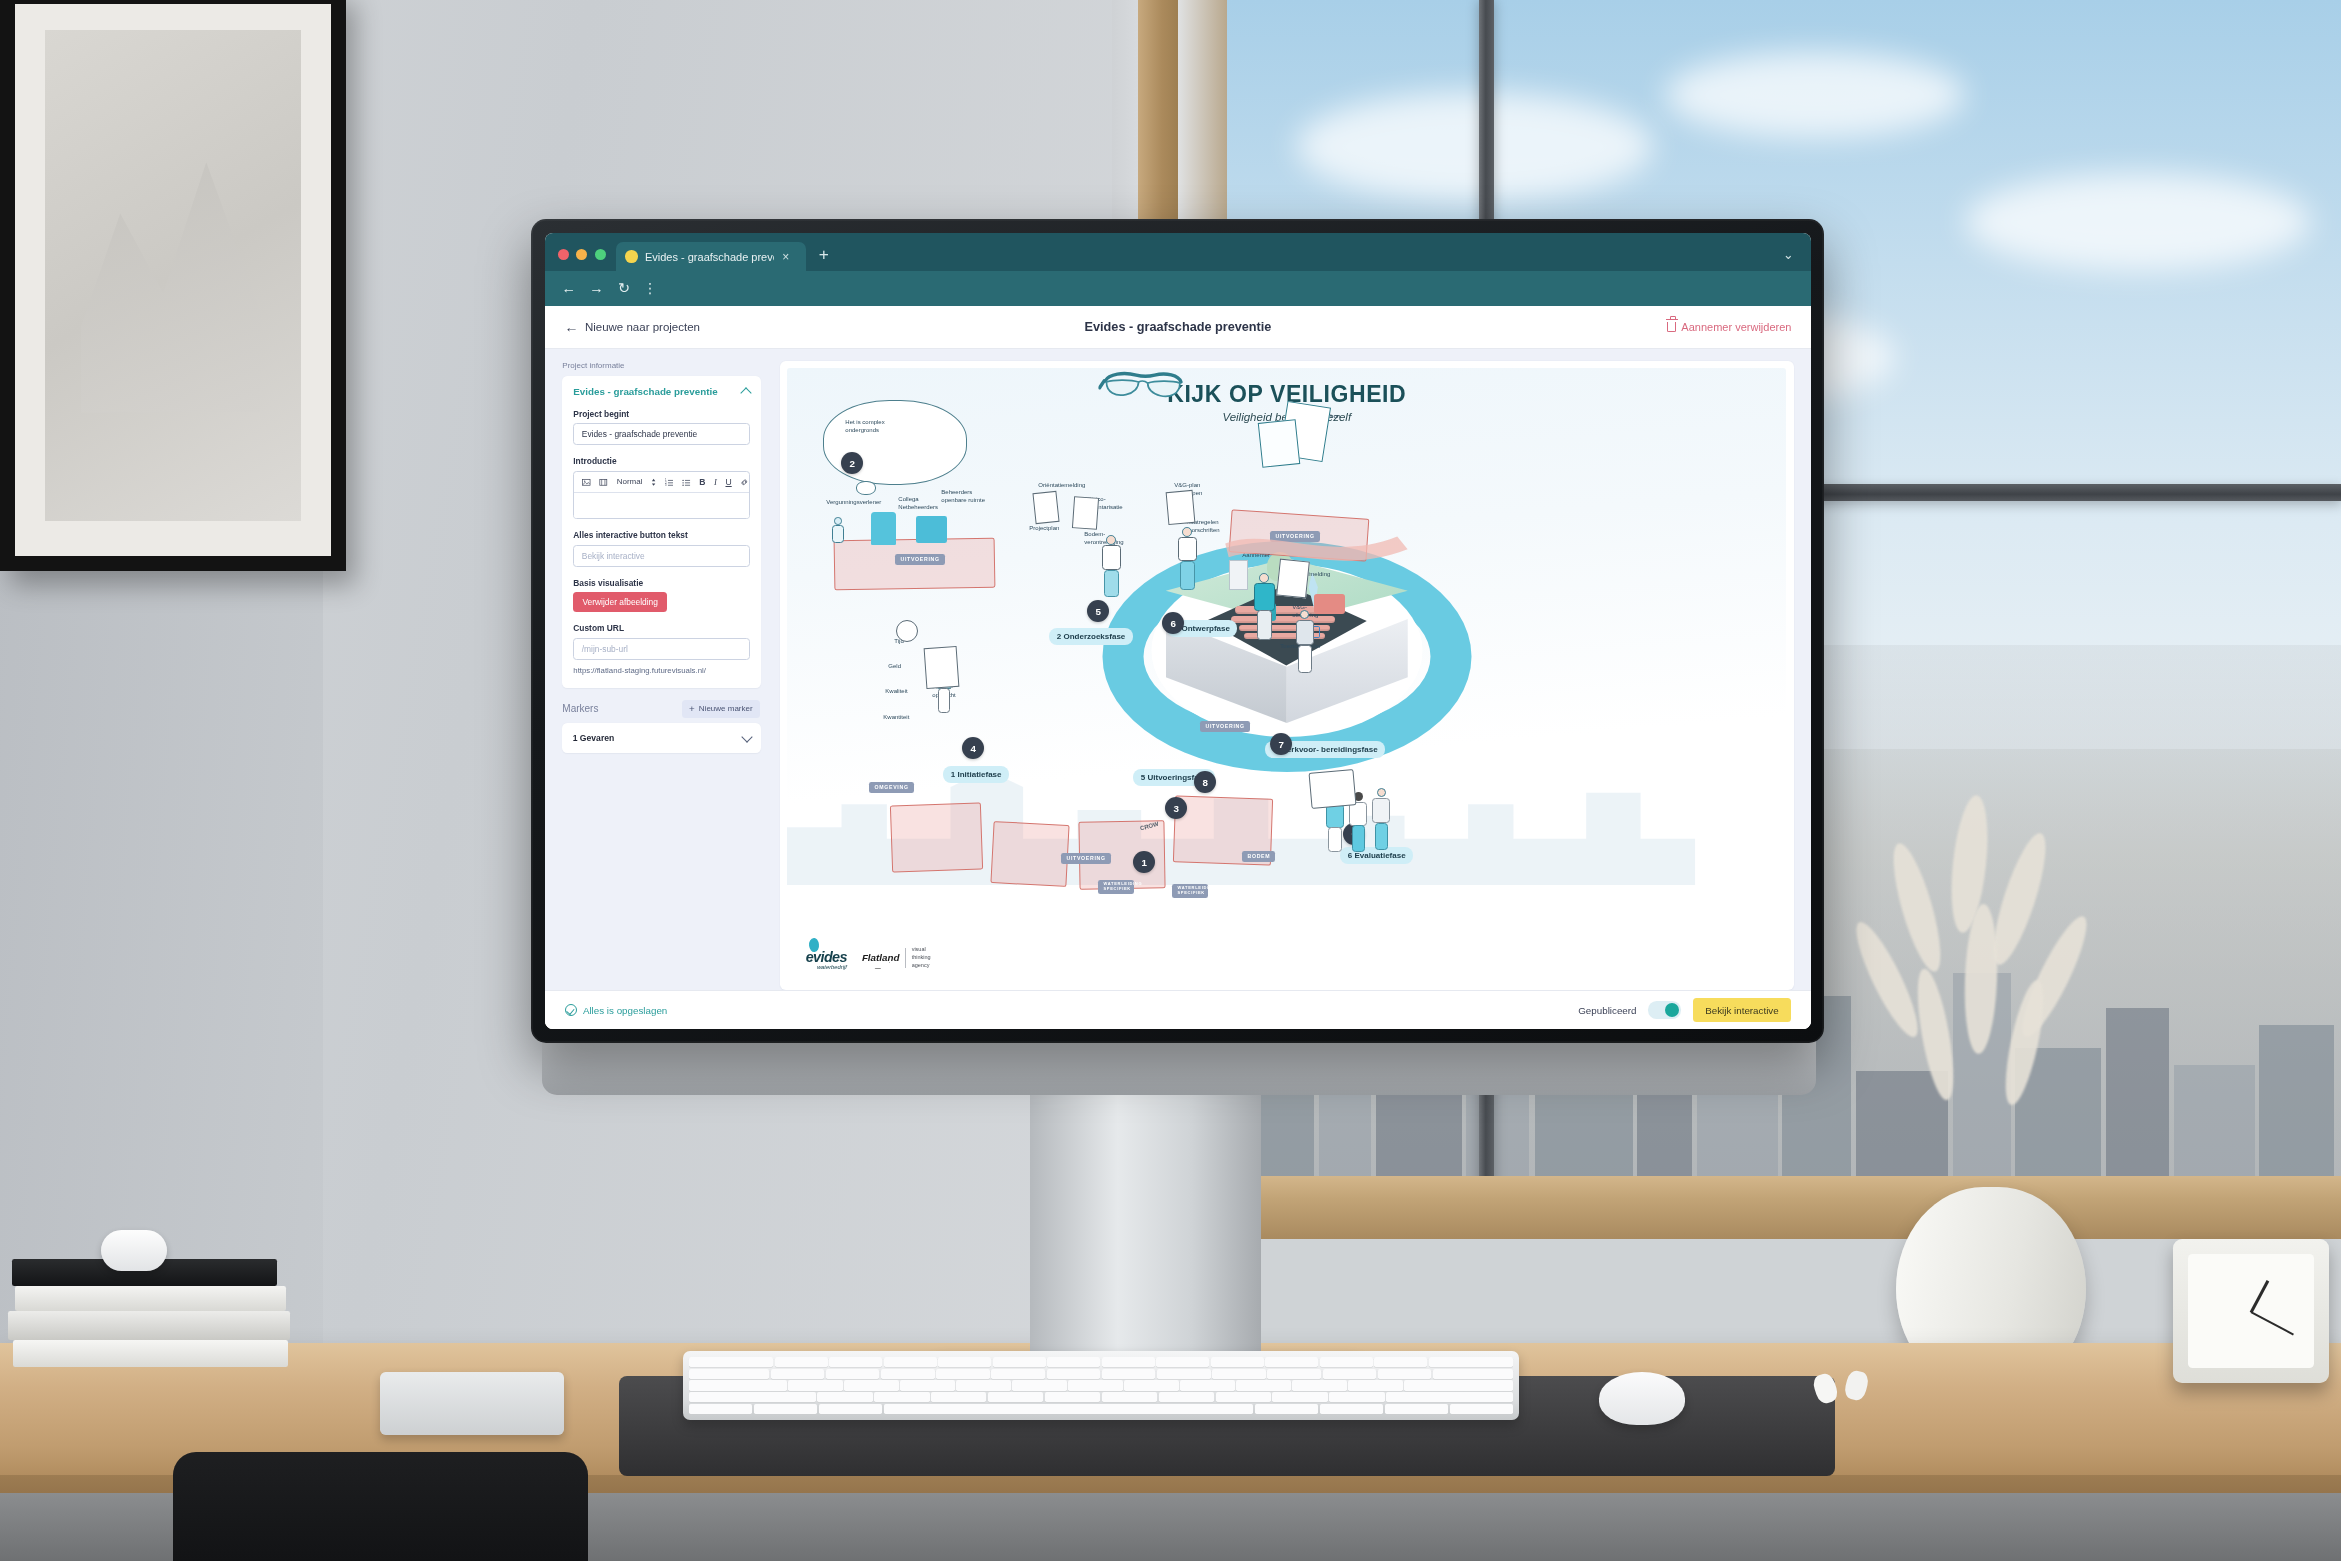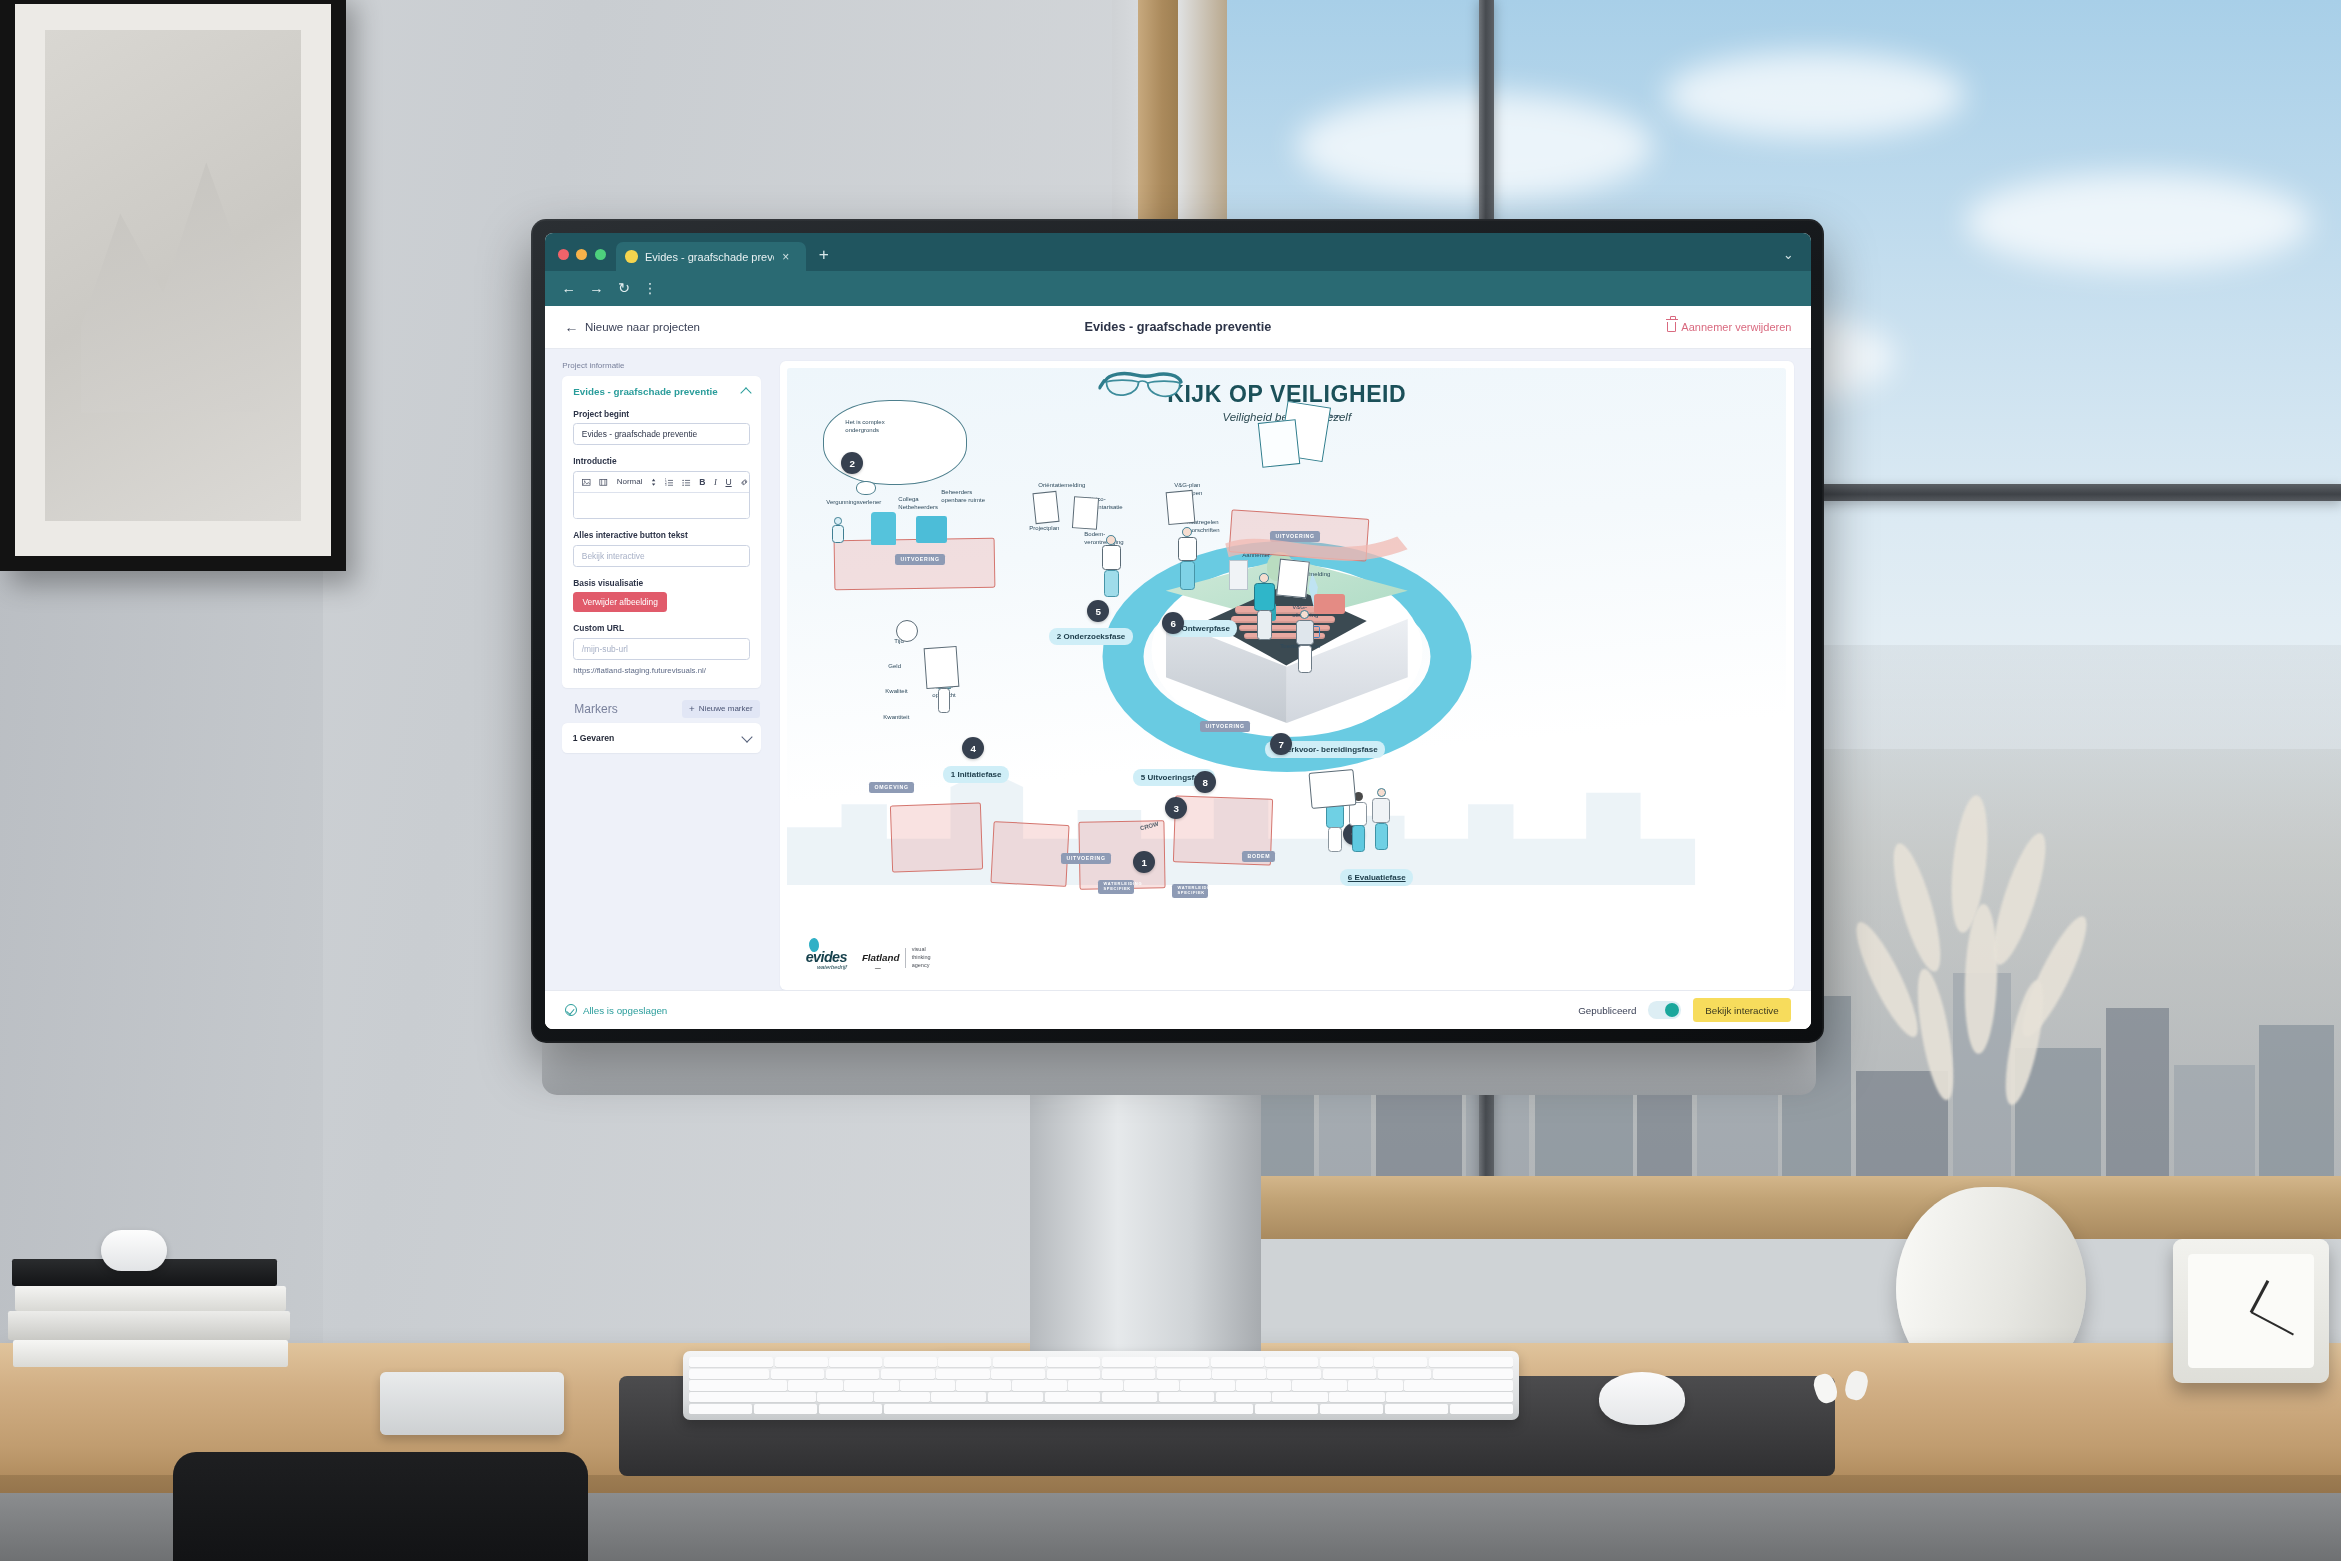--- a/index.html
+++ b/index.html
@@ -256,21 +256,21 @@
     background: #e15b6b; color: #fff; border: none; border-radius: 3.5px;
     height: 19.6px; padding: 0 9.2px; font-size: 8.4px; font-family: inherit;
     display: inline-flex; align-items: center;
   }
   .url-hint { font-size: 7.8px; color: #5e6a86; margin-top: 1.2px; }
 
   .markers-head {
     display: flex; align-items: center; justify-content: space-between;
     margin: 12.7px 0 5.8px; padding-right: 1.2px;
   }
-  .markers-title { font-size: 12px; color: #79819c; margin-left: 12px; }
+  .markers-title { font-size: 10px; color: #79819c; }
   .btn-soft {
     background: #e1e6f5; color: #4a5474; border: none; border-radius: 3.5px;
     height: 17.3px; padding: 0 7.5px; font-size: 8px; font-family: inherit;
     display: inline-flex; align-items: center; gap: 4px;
   }
   .plus { font-size: 9.8px; line-height: 1; }
   .marker-row {
     background: #fff; border-radius: 5.2px; height: 30px;
     display: flex; align-items: center; justify-content: space-between;
     padding: 0 10.4px; font-size: 8.6px; color: #1f2433; font-weight: 600;
@@ -797,21 +797,21 @@
 
                 <div class="thought" style="left:36px; top:32px; width:144px; height:85px;"></div>
                 <div class="thought" style="left:69px; top:113px; width:19.6px; height:14px;"></div>
 
                 <div class="phase" style="left:156px; top:398px;"><span>1 Initiatiefase</span></div>
                 <div class="phase" style="left:262px; top:260px;"><span>2 Onderzoeksfase</span></div>
                 <div class="phase" style="left:380px; top:252px;"><span>3 Ontwerpfase</span></div>
                 <div class="phase" style="left:478px; top:373px;"><span>4 Werkvoor-
 bereidingsfase</span></div>
                 <div class="phase" style="left:346px; top:401px;"><span>5 Uitvoeringsfase</span></div>
-                <div class="phase" style="left:553px; top:501px;text-decoration:underline;"><span>6 Evaluatiefase</span></div>
+                <div class="phase" style="left:553px; top:479px;"><span>6 Evaluatiefase</span></div>
 
                 <div class="marker-pin" style="left:346px; top:483px;">
                     <span>1</span>
                   </div>
                 <div class="marker-pin" style="left:54px;  top:84px;">
                     <span>2</span>
                   </div>
                 <div class="marker-pin" style="left:378px; top:429px;">
                     <span>3</span>
                   </div>

